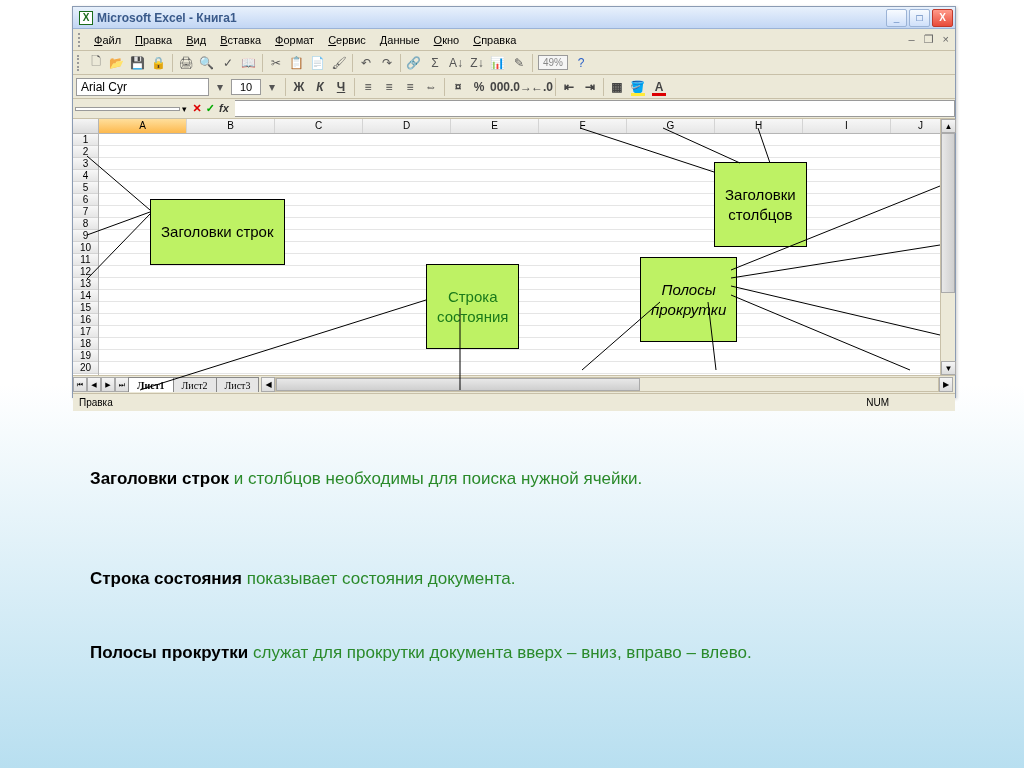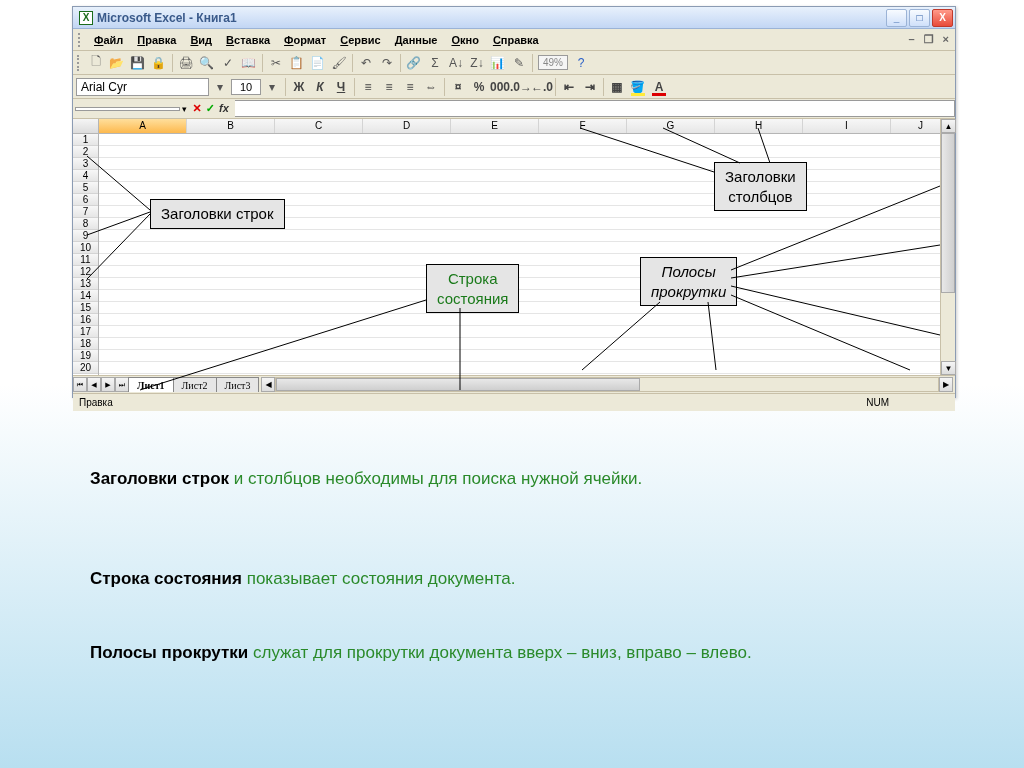--- a/index.html
+++ b/index.html
@@ -42,21 +42,20 @@
     border-radius:2px;
   }
   .winbtn.close { background: linear-gradient(to bottom,#ff9a8a,#e84b3a); color:#fff; border-color:#c0392b;}
   .menubar {
     height: 22px;
     background: #ece9d8;
     border-bottom: 1px solid #c8c0a8;
     display: flex; align-items: center;
     padding: 0 2px;
     font-size: 11px;
-    font-weight: bold;
   }
   .menubar .handle { width:6px; height:14px; border-left:2px dotted #9a9a9a; margin:0 3px;}
   .menubar .menu-item { padding: 2px 7px; text-decoration: underline; text-decoration-color: transparent; }
   .menubar .menu-item::first-letter { text-decoration: underline; }
   .menubar .mdi-btns { margin-left:auto; display:flex; gap:9px; padding-right:4px; color:#666; font-size:11px;}
   .toolbar {
     height: 24px;
     background: #ece9d8;
     border-bottom: 1px solid #c8c0a8;
     display: flex; align-items: center;
@@ -128,22 +127,22 @@
   .hscroll .arrow { width:14px;height:15px;background:linear-gradient(#f5f5f5,#ddd);border:1px solid #aaa;font-size:8px;display:flex;align-items:center;justify-content:center;}
   .hscroll .track { flex:1; background:#ece9d8; border:1px solid #c8c0a8; position:relative;}
   .hscroll .thumb { position:absolute; left:0; width:55%; top:0; bottom:0; background:linear-gradient(#e8e8e8,#cfcfcf);border:1px solid #aaa;}
   .statusbar {
     height:18px;background:#ece9d8;border-top:1px solid #c8c0a8;
     display:flex;align-items:center;font-size:10px;padding:0 6px;
   }
   .statusbar .spacer { flex:1;}
   
   .callout {
-    position:absolute; background:#e5e5e5; border:1.5px solid #000;
-    padding:4px 10px; font-size:15px; text-align:center; line-height:1.3;
+    position:absolute; background:#bef264; border:1.5px solid #000;
+    padding:22px 10px; font-size:15px; text-align:center; line-height:1.3;
   }
   .callout.green { color:#1a7a1a;}
   svg.lines { position:absolute; left:0; top:0; pointer-events:none;}
   
   .desc-block {
     position:absolute; left:90px; width:830px;
     font-size:17px; line-height:1.35;
   }
   .desc-block b { color:#000; font-weight:bold;}
   .desc-block .rest { color:#2a8a2a;}

